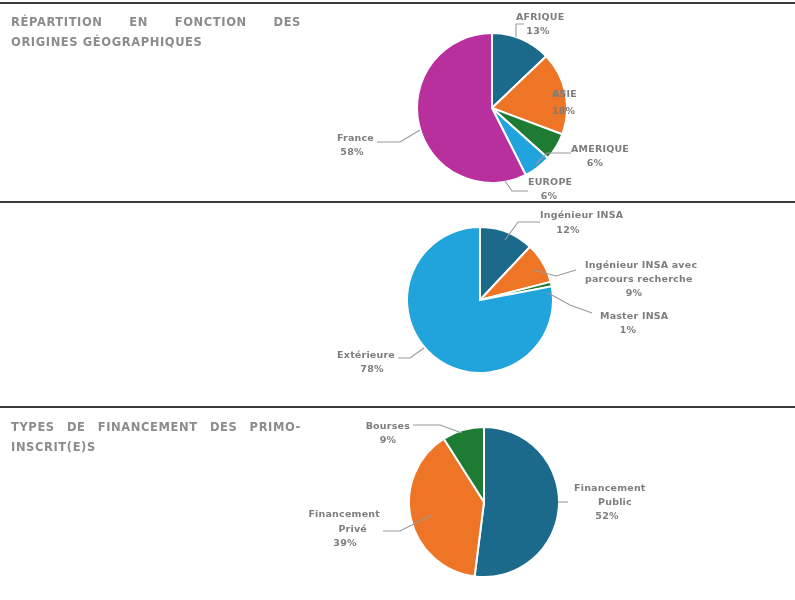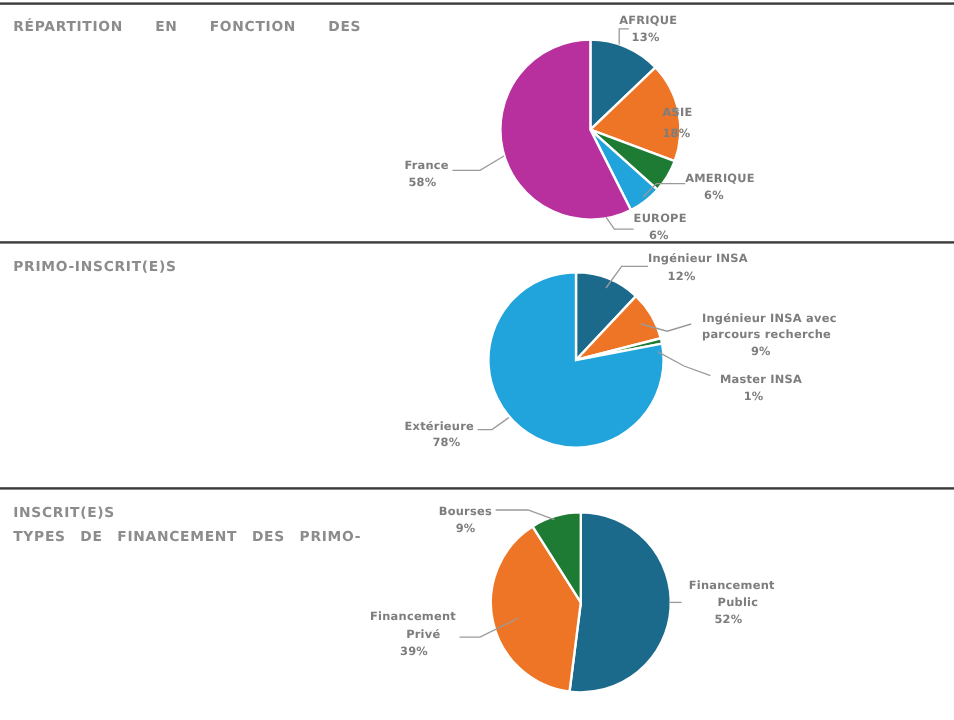--- a/index.html
+++ b/index.html
@@ -92,20 +92,21 @@
 </style>
 </head>
 <body>
 
 <div class="page">
 
   <div class="section" id="section-0">
     <div class="rule" id="rule-0"></div>
     <div class="section-title">
       <span class="line spread">RÉPARTITION EN FONCTION DES</span>
+      <span class="line">ORIGINES GÉOGRAPHIQUES</span>
     </div>
     <div class="chart-wrap">
       <svg class="chart" width="795" height="200" viewBox="0 0 795 200">
         <g>
 
           <path class="slice" fill="#1b6a8c" d="M 492 108 L 492.00 33.00 A 75 75 0 0 1 546.26 56.22 Z"></path>
 
           <path class="slice" fill="#ee7526" d="M 492 108 L 546.26 56.22 A 75 75 0 0 1 562.25 134.26 Z"></path>
 
           <path class="slice" fill="#1e7b33" d="M 492 108 L 562.25 134.26 A 75 75 0 0 1 547.84 158.07 Z"></path>
@@ -137,21 +138,20 @@
           <text class="lbl" x="374" y="141" text-anchor="end">France</text>
           <text class="lbl" x="352" y="155" text-anchor="middle">58%</text>
         </g>
       </svg>
     </div>
   </div>
 
   <div class="section" id="section-1">
     <div class="rule" id="rule-1" style="top:1px;"></div>
     <div class="section-title">
-      <span class="line">PRIMO-INSCRIT(E)S</span>
     </div>
     <div class="chart-wrap">
       <svg class="chart" width="795" height="205" viewBox="0 0 795 205">
         <g>
 
           <path class="slice" fill="#1b6a8c" d="M 480 100 L 480.00 27.00 A 73 73 0 0 1 529.97 46.79 Z"></path>
 
           <path class="slice" fill="#ee7526" d="M 480 100 L 529.97 46.79 A 73 73 0 0 1 550.71 81.85 Z"></path>
 
           <path class="slice" fill="#1e7b33" d="M 480 100 L 550.71 81.85 A 73 73 0 0 1 551.71 86.32 Z"></path>
@@ -178,22 +178,22 @@
           <text class="lbl" x="395" y="158" text-anchor="end">Extérieure</text>
           <text class="lbl" x="372" y="172" text-anchor="middle">78%</text>
         </g>
       </svg>
     </div>
   </div>
 
   <div class="section" id="section-2">
     <div class="rule" id="rule-2" style="top:1px;"></div>
     <div class="section-title">
+      <span class="line spread">TYPES DE FINANCEMENT DES PRIMO-</span>
       <span class="line">INSCRIT(E)S</span>
-      <span class="line spread">TYPES DE FINANCEMENT DES PRIMO-</span>
     </div>
     <div class="chart-wrap">
       <svg class="chart" width="795" height="195" viewBox="0 0 795 195">
         <g>
 
           <path class="slice" fill="#1b6a8c" d="M 484 97 L 484.00 22.00 A 75 75 0 1 1 474.60 171.41 Z"></path>
 
           <path class="slice" fill="#ee7526" d="M 484 97 L 474.60 171.41 A 75 75 0 0 1 443.81 33.68 Z"></path>
 
           <path class="slice" fill="#1e7b33" d="M 484 97 L 443.81 33.68 A 75 75 0 0 1 484.00 22.00 Z"></path>

